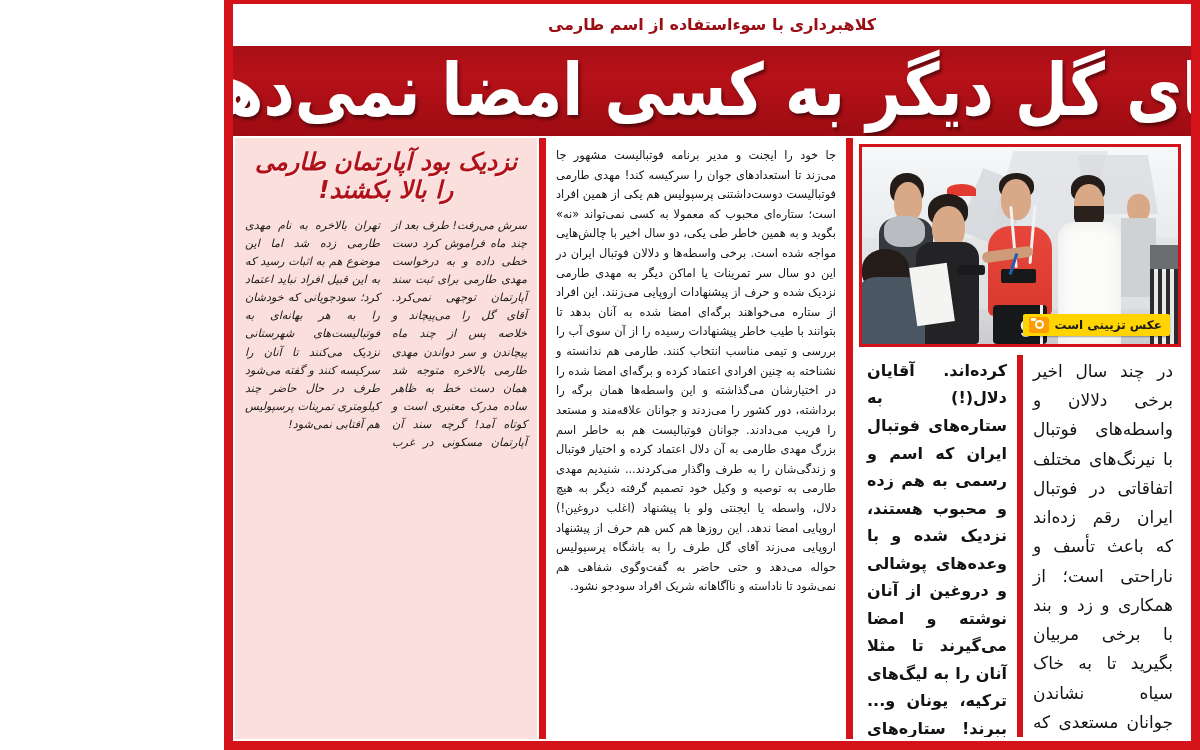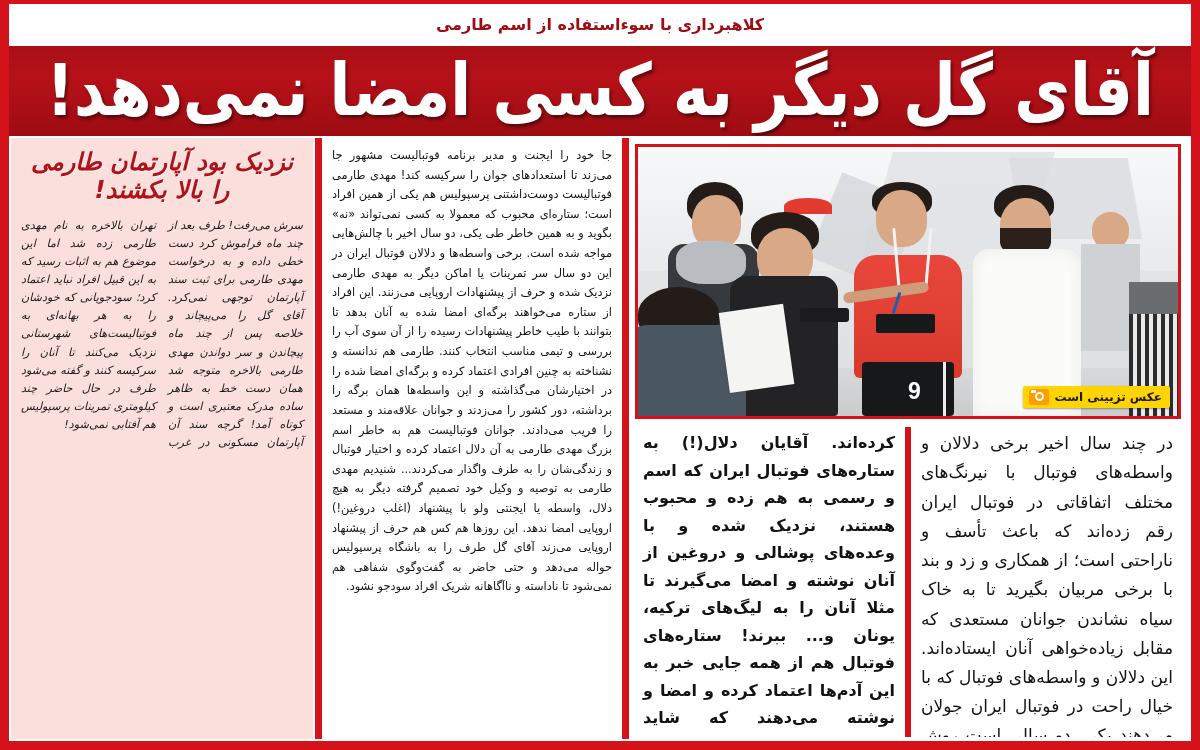--- a/index.html
+++ b/index.html
@@ -3,21 +3,21 @@
 <meta charset="utf-8">
 <title>newspaper-page</title>
 <style>
   html,body{margin:0;padding:0;}
   body{
     width:1200px;height:750px;overflow:hidden;
     background:#ffffff;
     font-family:"DejaVu Sans","Liberation Sans",sans-serif;
   }
   .page{
-    position:relative;width:1200px;height:750px;
+    position:relative;width:976px;height:750px;
     background:#fef9c3;
     box-sizing:border-box;
     border-left:9px solid #d4121a;
     border-right:9px solid #d4121a;
     border-bottom:9px solid #d4121a;
     overflow:hidden;
   }
 
   
   .kicker-band{

